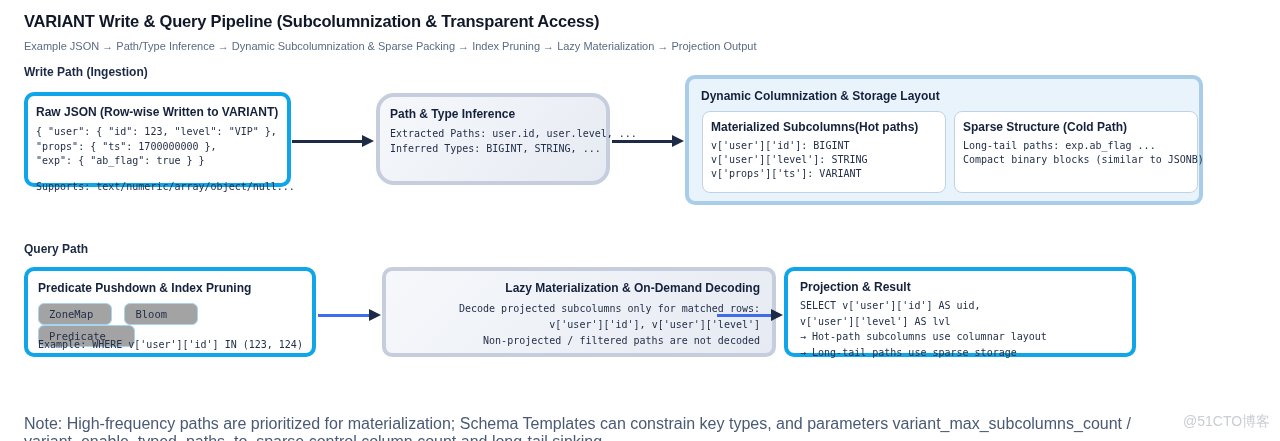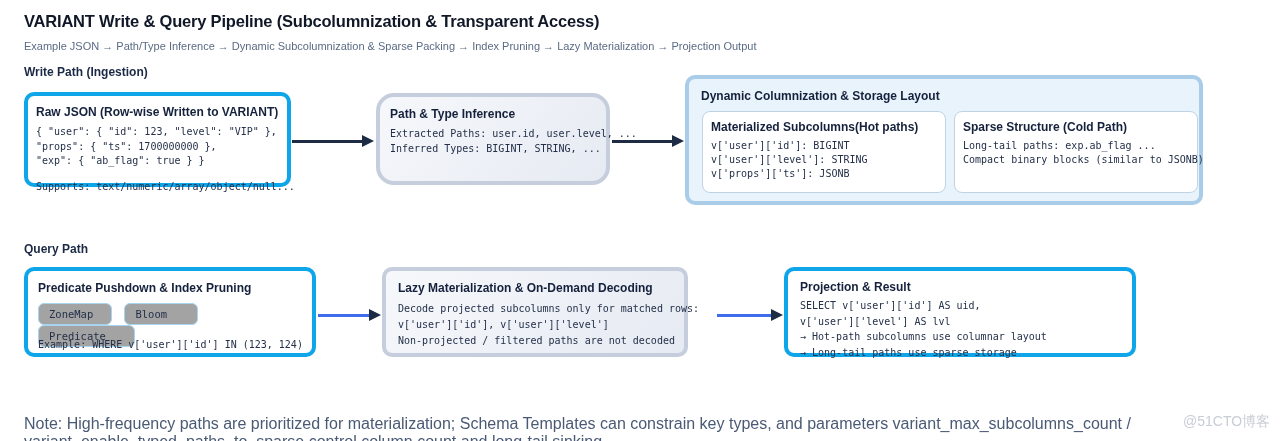--- a/index.html
+++ b/index.html
@@ -97,21 +97,21 @@
     <span class="shaft"></span>
     <span class="head"></span>
   </div>
 
   <div class="box box-blue" style="left:685px;top:75px;width:518px;height:130px;">
     <div class="box-title">Dynamic Columnization &amp; Storage Layout</div>
     <div class="subbox" style="left:13px;top:32px;width:244px;height:82px;">
       <div class="box-title">Materialized Subcolumns(Hot paths)</div>
       <div class="mono" style="margin-top:5px;">v['user']['id']: BIGINT</div>
       <div class="mono">v['user']['level']: STRING</div>
-      <div class="mono">v['props']['ts']: JSONB</div>
+      <div class="mono">v['props']['ts']: VARIANT</div>
     </div>
     <div class="subbox" style="left:265px;top:32px;width:244px;height:82px;">
       <div class="box-title">Sparse Structure (Cold Path)</div>
       <div class="mono" style="margin-top:5px;">Long-tail paths: exp.ab_flag ...</div>
       <div class="mono">Compact binary blocks (similar to JSONB)</div>
     </div>
   </div>
 
   <div class="abs section-heading" style="left:24px;top:242px;">Query Path</div>
 
@@ -123,21 +123,21 @@
       <span class="chip">Predicate</span>
     </div>
     <div class="mono" style="margin-top:13px;">Example: WHERE v['user']['id'] IN (123, 124)</div>
   </div>
 
   <div class="arrow arrow-blue" style="left:318px;top:309px;width:63px;">
     <span class="shaft"></span>
     <span class="head"></span>
   </div>
 
-  <div class="box box-gray" style="left:382px;top:267px;width:306px;height:90px;padding:10px 12px;">
+  <div class="box box-gray" style="left:382px;top:267px;width:394px;height:90px;padding:10px 12px;text-align:right;">
     <div class="box-title">Lazy Materialization &amp; On-Demand Decoding</div>
     <div class="mono" style="margin-top:6px;line-height:16px;">Decode projected subcolumns only for matched rows:</div>
     <div class="mono" style="line-height:16px;">v['user']['id'], v['user']['level']</div>
     <div class="mono" style="line-height:16px;">Non-projected / filtered paths are not decoded</div>
   </div>
 
   <div class="arrow arrow-blue" style="left:717px;top:309px;width:66px;">
     <span class="shaft"></span>
     <span class="head"></span>
   </div>

